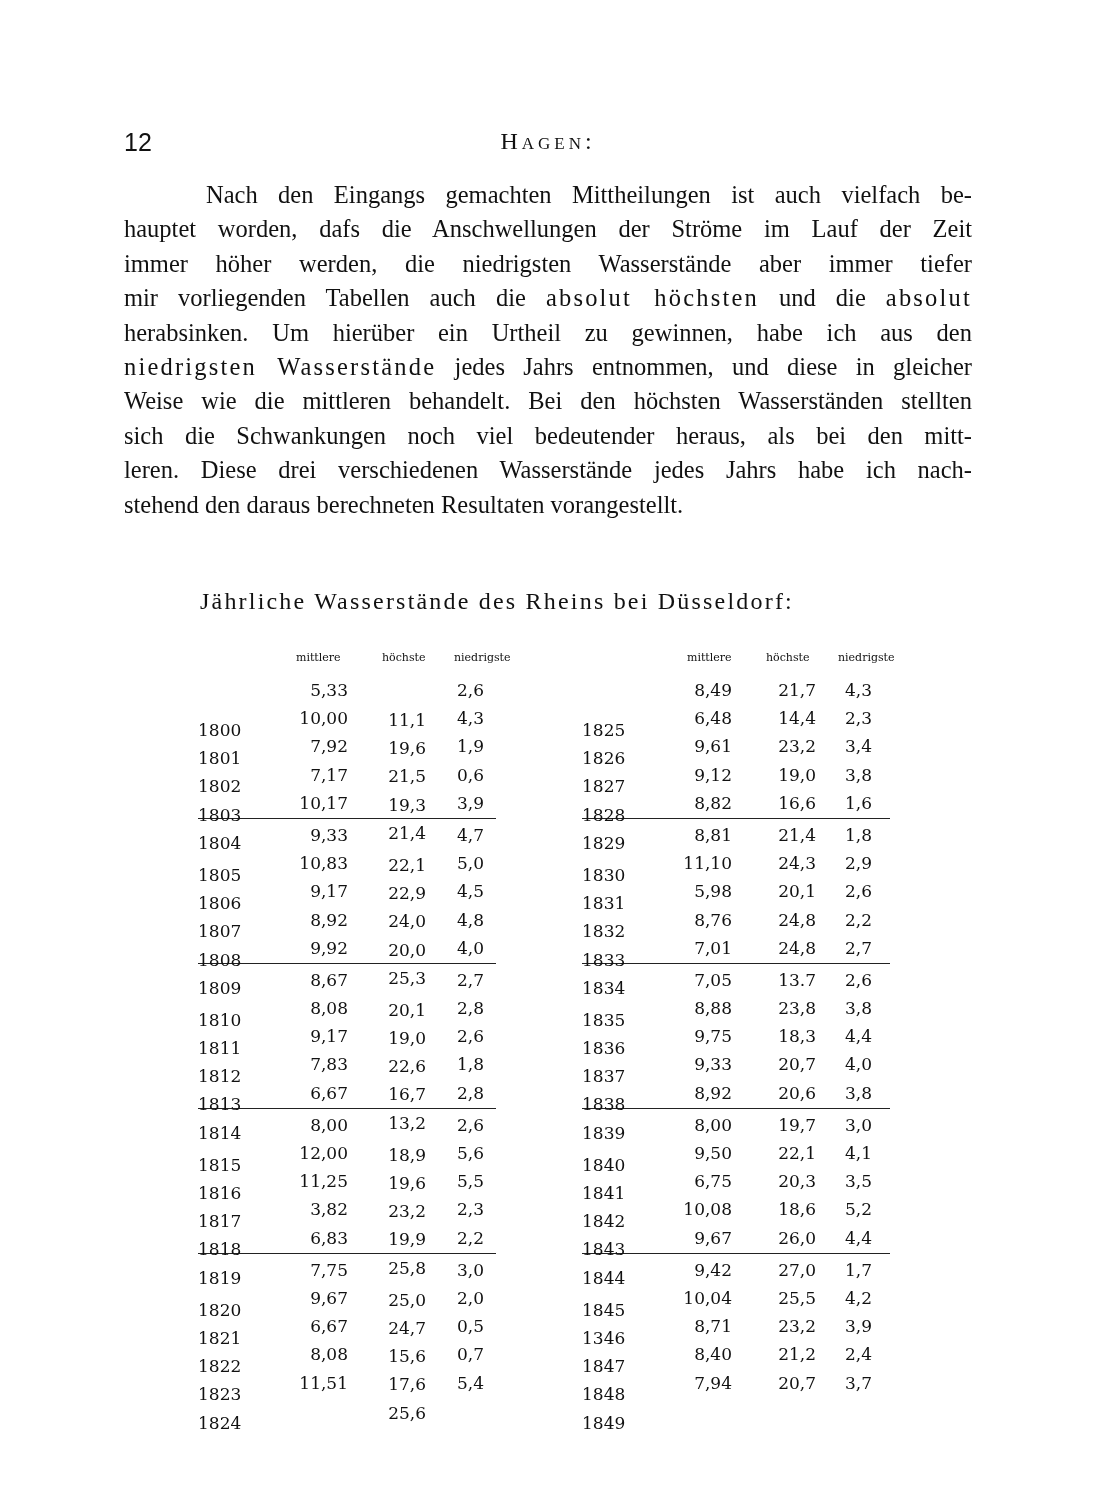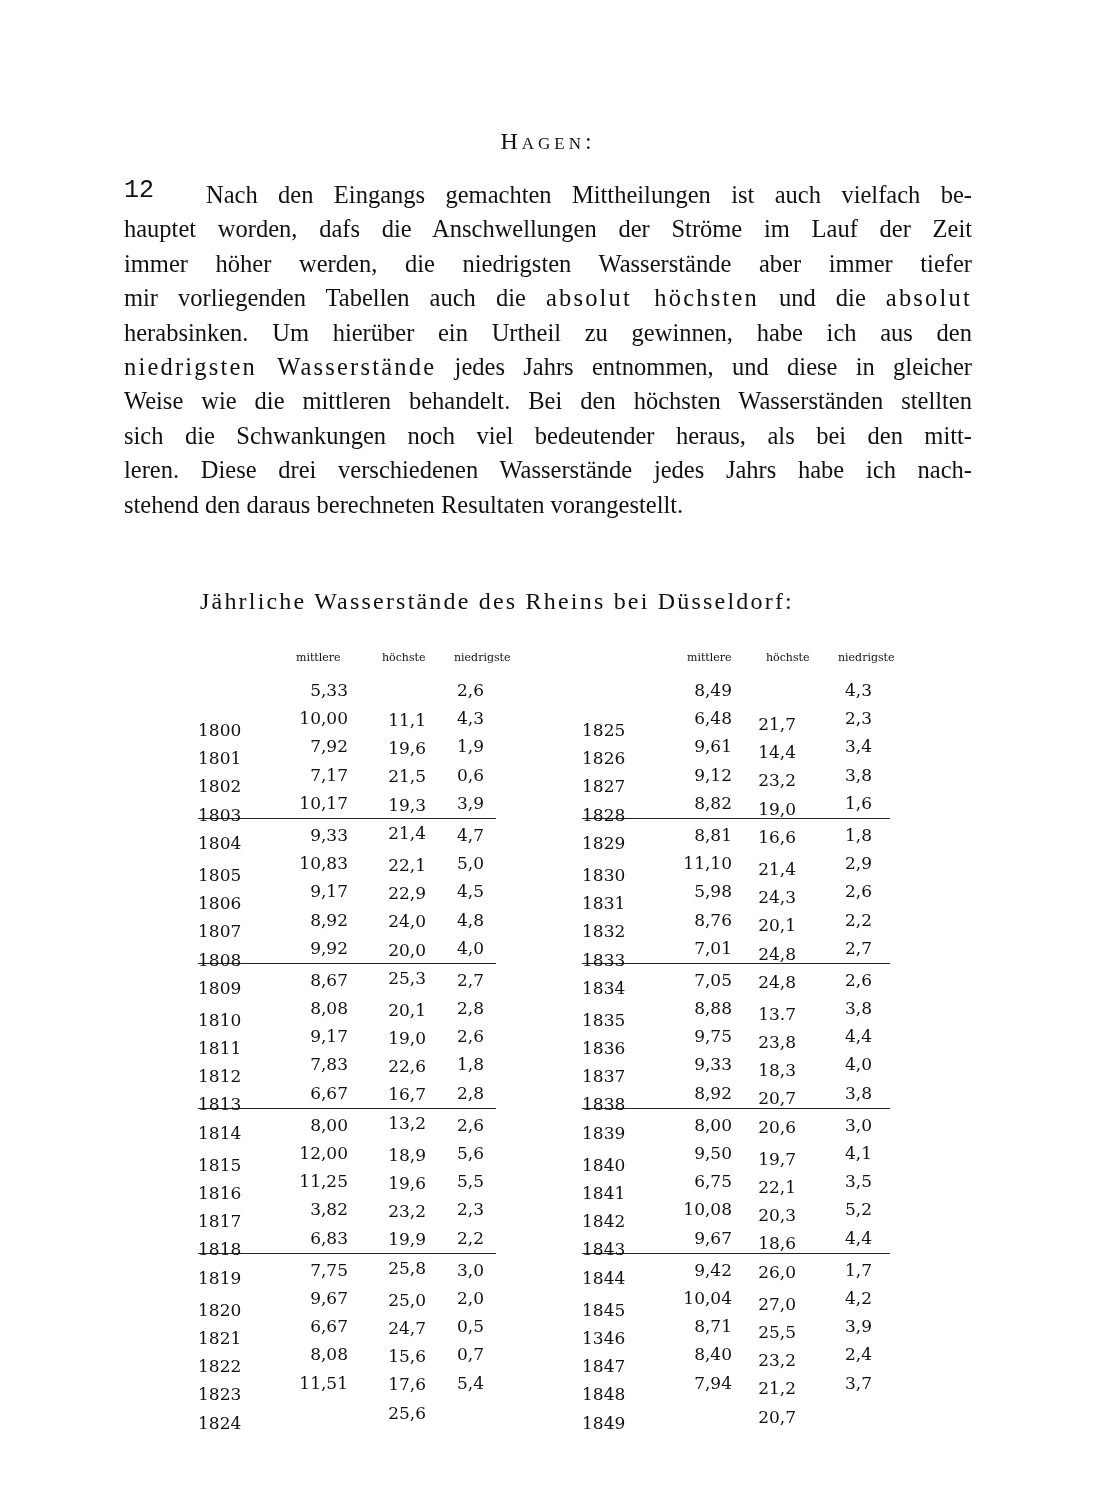--- a/index.html
+++ b/index.html
@@ -19,23 +19,22 @@
       position: absolute;
       top: 128px;
       left: 124px;
       width: 848px;
       height: 32px;
     }
     .page-number {
       position: absolute;
       left: 0;
       top: 0;
-      font-family: Liberation Mono, monospace;
+      font-family: Liberation Sans, sans-serif;
       font-size: 25px;
-      margin-top: 48px;
     }
     .running-head {
       position: absolute;
       left: 0;
       right: 0;
       top: 0;
       text-align: center;
       font-family: "Liberation Serif", serif;
       font-size: 24px;
       letter-spacing: 4px;
@@ -107,21 +106,21 @@
     
     .left .c-mid { left: 80px; width: 70px; }
     .left .c-high { left: 168px; width: 60px; margin-top: 30px; }
     .left .c-low { left: 236px; width: 50px; }
     .left .h-mid { left: 98px; }
     .left .h-high { left: 184px; }
     .left .h-low { left: 256px; }
 
     
     .right .c-mid { left: 80px; width: 70px; }
-    .right .c-high { left: 152px; width: 62px; margin-top: 34px; }
+    .right .c-high { left: 172px; width: 62px; }
     .right .c-low { left: 238px; width: 52px; }
     .right .h-mid { left: 105px; }
     .right .h-high { left: 184px; }
     .right .h-low { left: 256px; }
 
     .group-rule {
       height: 0;
       border-top: 1.3px solid #222;
       width: 298px;
       margin: 1px 0 2px 0;

